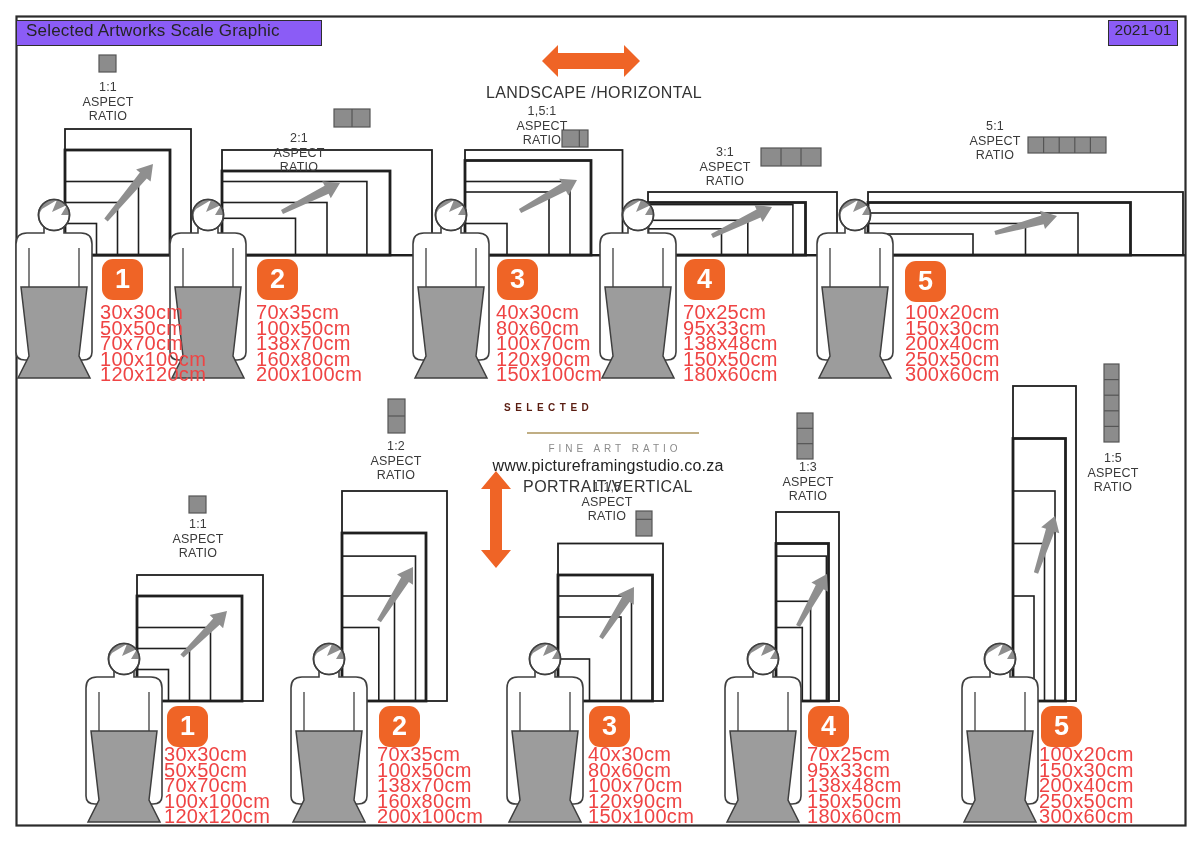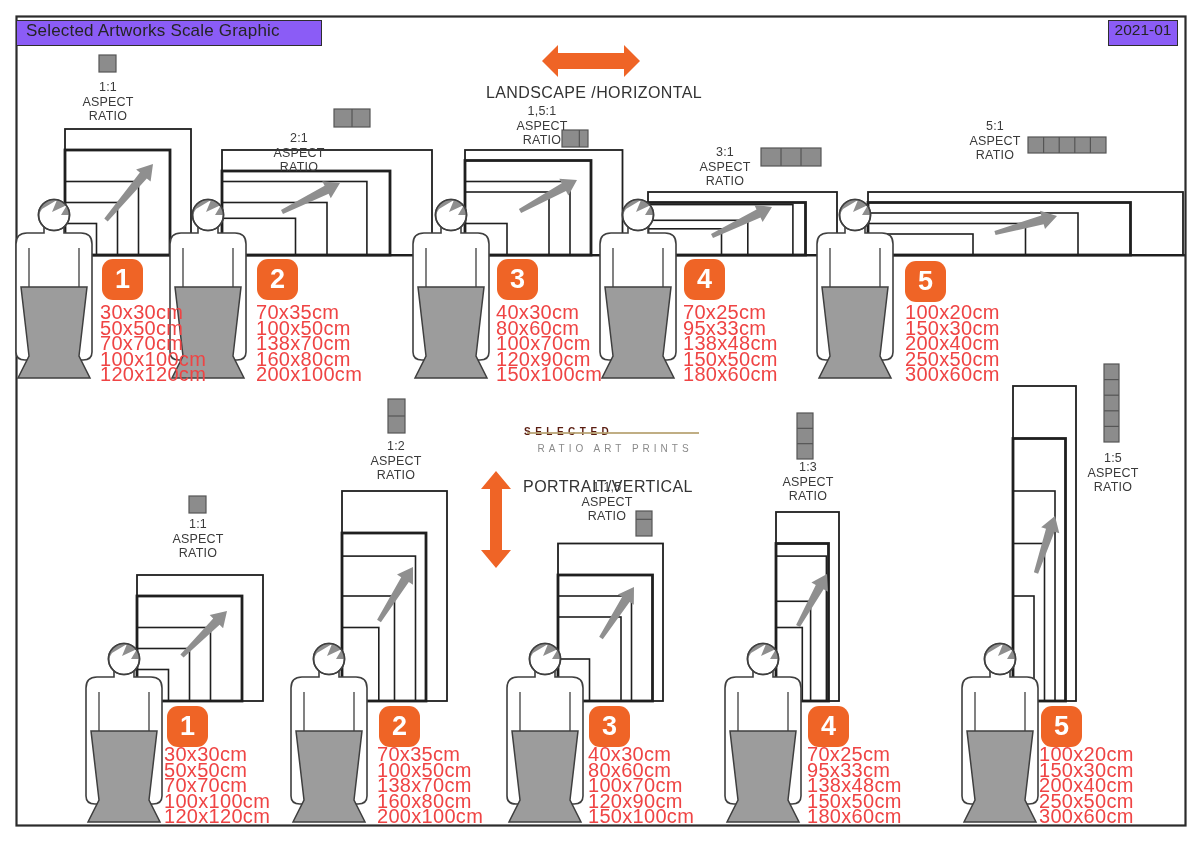--- a/index.html
+++ b/index.html
@@ -15,22 +15,22 @@
   .hbox-left{left:16px;top:20px;width:306px;height:26px;padding-left:9px;font-size:17px;letter-spacing:.2px;}
   .hbox-center{left:456px;top:20px;width:290px;height:26px;padding-left:9px;font-size:17px;letter-spacing:.2px;}
   .hbox-right{left:1108px;top:20px;width:70px;height:26px;justify-content:center;font-size:15.5px;}
   .copyright{font-size:11.5px;color:#2e2e2e;margin-left:2px;letter-spacing:.2px;}
   .dash{margin:0 5px 0 7px;color:#2e2e2e;}
   .orient-label{
     position:absolute;transform:translateX(-50%);font-size:16px;color:#333;
     letter-spacing:.4px;white-space:nowrap;
   }
   .logo-top{
-    position:absolute;left:504px;top:426px;font-size:10px;font-weight:bold;
-    letter-spacing:4.5px;color:#5a1c10;white-space:nowrap;margin-left:20px;
+    position:absolute;left:504px;top:402px;font-size:10px;font-weight:bold;
+    letter-spacing:4.5px;color:#5a1c10;white-space:nowrap;
   }
   .logo-main{
     position:absolute;left:455px;top:411px;width:320px;text-align:center;
     font-size:31px;font-weight:800;color:#101010;letter-spacing:-1px;white-space:nowrap;
   }
   .logo-strike{position:absolute;left:527px;top:432px;width:172px;height:1.5px;background:#b5a06e;opacity:.85;}
   .logo-tagline{
     position:absolute;left:455px;top:443px;width:320px;text-align:center;
     font-size:10px;color:#8a8a8a;letter-spacing:4px;white-space:nowrap;
   }
@@ -231,21 +231,22 @@
   </div>
   <div class="hbox hbox-right">
     <span>2021-01</span>
   </div>
 
   <div class="orient-label" style="left:594px;top:84px;">LANDSCAPE /HORIZONTAL</div>
   <div class="orient-label" style="left:608px;top:478px;">PORTRAIT/VERTICAL</div>
 
   <div class="logo-top">SELECTED</div>
   <div class="logo-strike"></div>
-  <div class="logo-tagline">RATIO ART PRINTS</div>
+  <div class="logo-tagline">FINE ART RATIO</div>
+  <div class="logo-url">www.pictureframingstudio.co.za</div>
 
   <div id="overlay">
       <div class="rlabel" style="left: 108px; top: 80px;">
         <span>1:1</span>
         <span>ASPECT</span>
         <span>RATIO</span>
       </div>
       <div class="badge" style="left: 102px; top: 259px; background: rgb(239, 100, 38);">1</div>
       <div class="slist" style="left: 100px; top: 305px;">
         <span>30x30cm</span>

